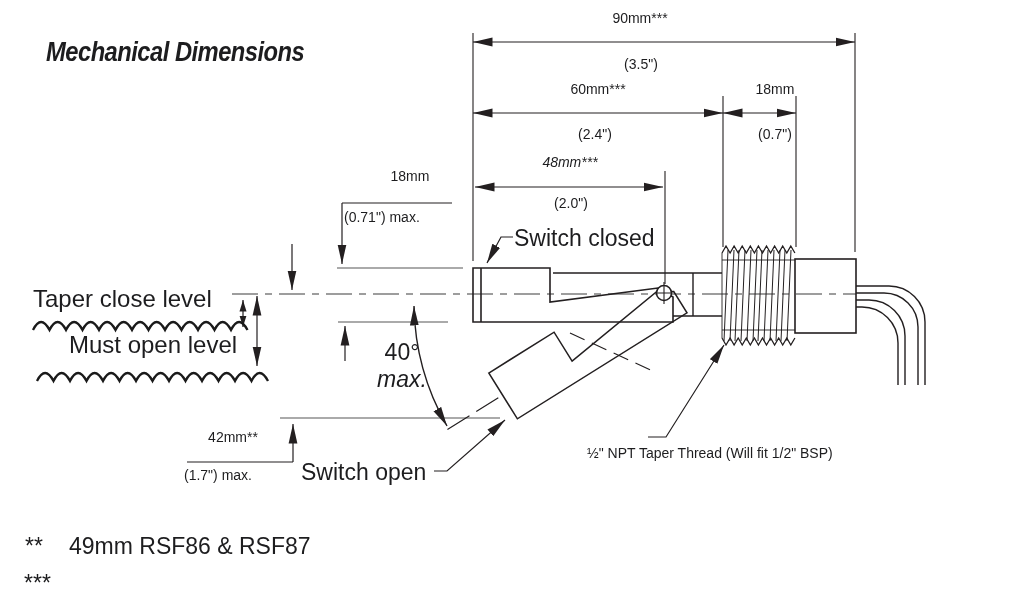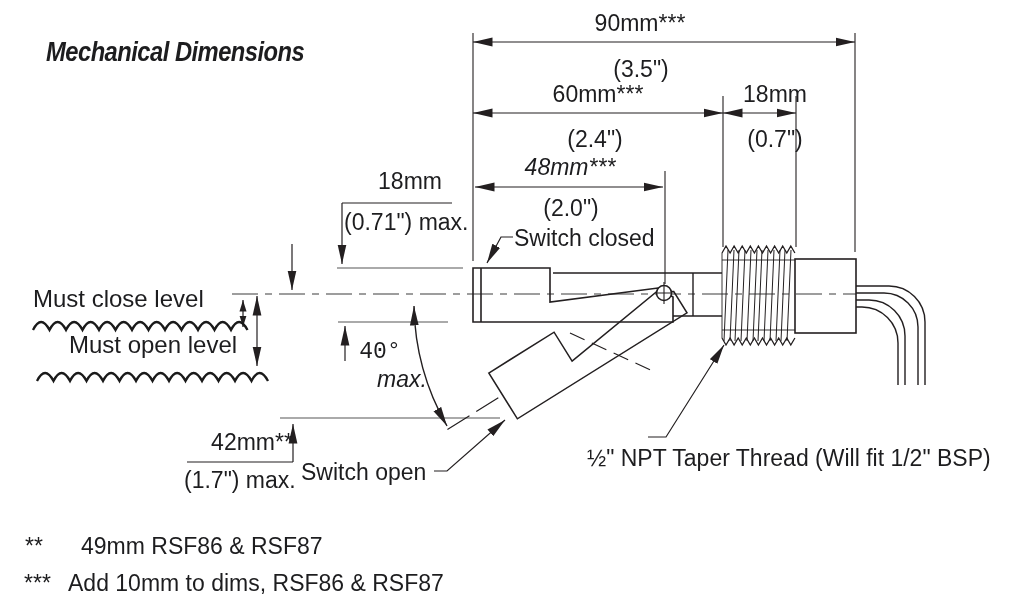--- a/index.html
+++ b/index.html
@@ -1,21 +1,21 @@
 <!DOCTYPE html>
 <html><head>
 <meta charset="utf-8">
 <style>
   html,body{margin:0;padding:0;background:#f2f2f2;}
   .canvas{
     position:relative;width:1032px;height:616px;background:#ffffff;
     font-family:"Liberation Sans",sans-serif;color:#1d1d1f;overflow:hidden;
   }
   .canvas svg{position:absolute;left:0;top:0;}
-  .lbl{position:absolute;white-space:nowrap;line-height:1.05;font-size:23px;}
+  .lbl{position:absolute;white-space:nowrap;line-height:1.05;font-size:14px;}
   .c{transform:translateX(-50%);}
   .m{font-size:24px;}
   .f{font-size:23px;}
   .title{
     font-weight:bold;font-style:italic;font-size:27px;letter-spacing:-0.6px;
     transform:scaleX(0.88);transform-origin:0 0;
   }
 </style>
 </head>
 <body>
@@ -126,29 +126,28 @@
   <div class="lbl c" style="left:775px;top:127px;">(0.7")</div>
   <div class="lbl c" style="left:570px;top:155px;font-style:italic;">48mm***</div>
   <div class="lbl c" style="left:571px;top:196px;">(2.0")</div>
 
   <div class="lbl c" style="left:410px;top:169px;">18mm</div>
   <div class="lbl" style="left:344px;top:210px;">(0.71") max.</div>
 
   <div class="lbl f" style="left:301px;top:460px;">Switch open</div>
   <div class="lbl f" style="left:514px;top:226px;">Switch closed</div>
 
-  <div class="lbl m" style="left:33px;top:286px;">Must close level</div>
+  <div class="lbl m" style="left:33px;top:286px;">Taper close level</div>
   <div class="lbl m" style="left:37px;top:332px;margin-left:32px;">Must open level</div>
 
-  <div class="lbl c f" style="left:380px;top:340px;font-family:Liberation Mono, monospace;">40°</div>
+  <div class="lbl c f" style="left:402px;top:340px;">40°</div>
   <div class="lbl c f" style="left:402px;top:367px;font-style:italic;">max.</div>
 
-  <div class="lbl c" style="left:252px;top:430px;">42mm**</div>
+  <div class="lbl c" style="left:233px;top:430px;">42mm**</div>
   <div class="lbl" style="left:184px;top:468px;">(1.7") max.</div>
 
   <div class="lbl" style="left:587px;top:446px;">½" NPT Taper Thread (Will fit 1/2" BSP)</div>
 
   <div class="lbl f" style="left:25px;top:534px;">**</div>
-  <div class="lbl f" style="left:69px;top:534px;margin-left:12px;">49mm RSF86 &amp; RSF87</div>
+  <div class="lbl f" style="left:69px;top:534px;">49mm RSF86 &amp; RSF87</div>
   <div class="lbl f" style="left:24px;top:571px;">***</div>
-  <div class="lbl f" style="left:68px;top:571px;">Add 10mm to dims, RSF86 &amp; RSF87</div>
 
 </div>
 
 </body></html>

